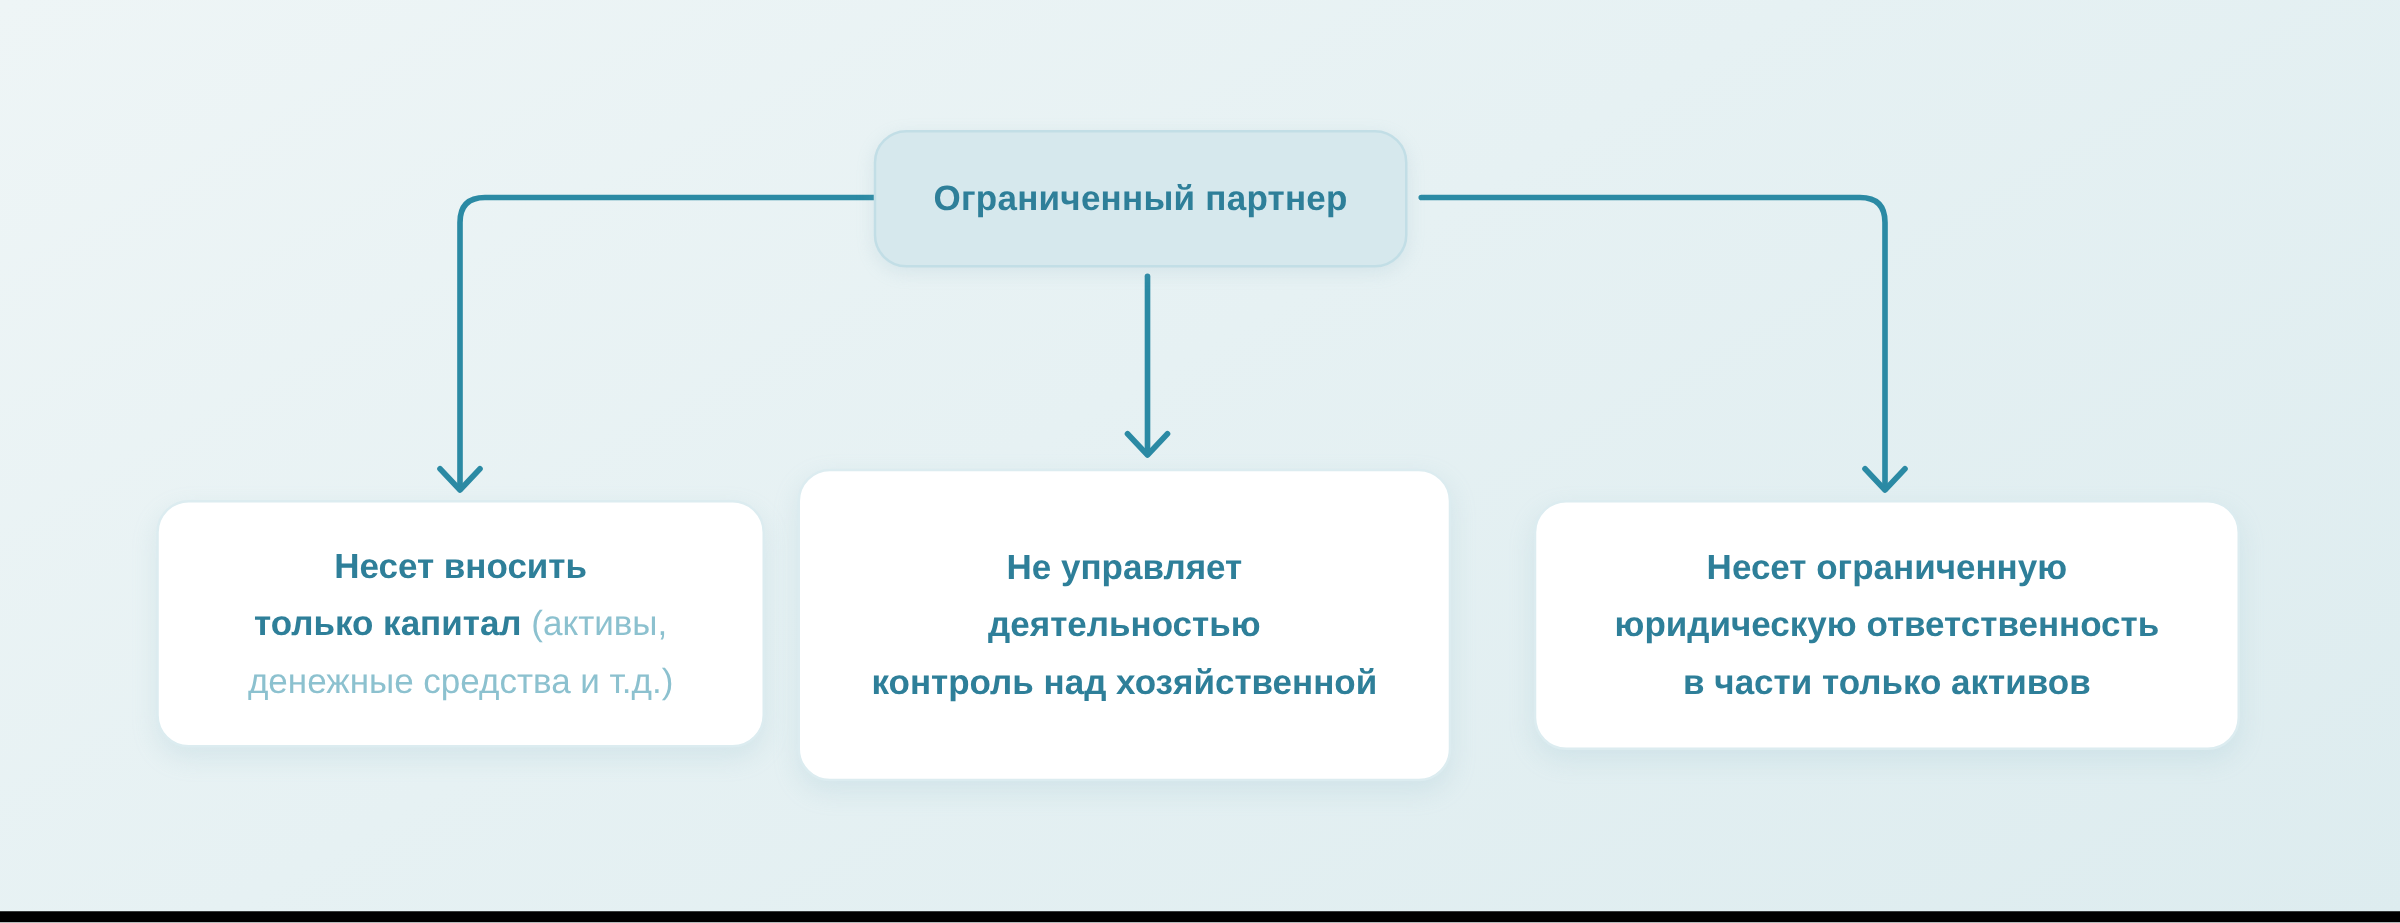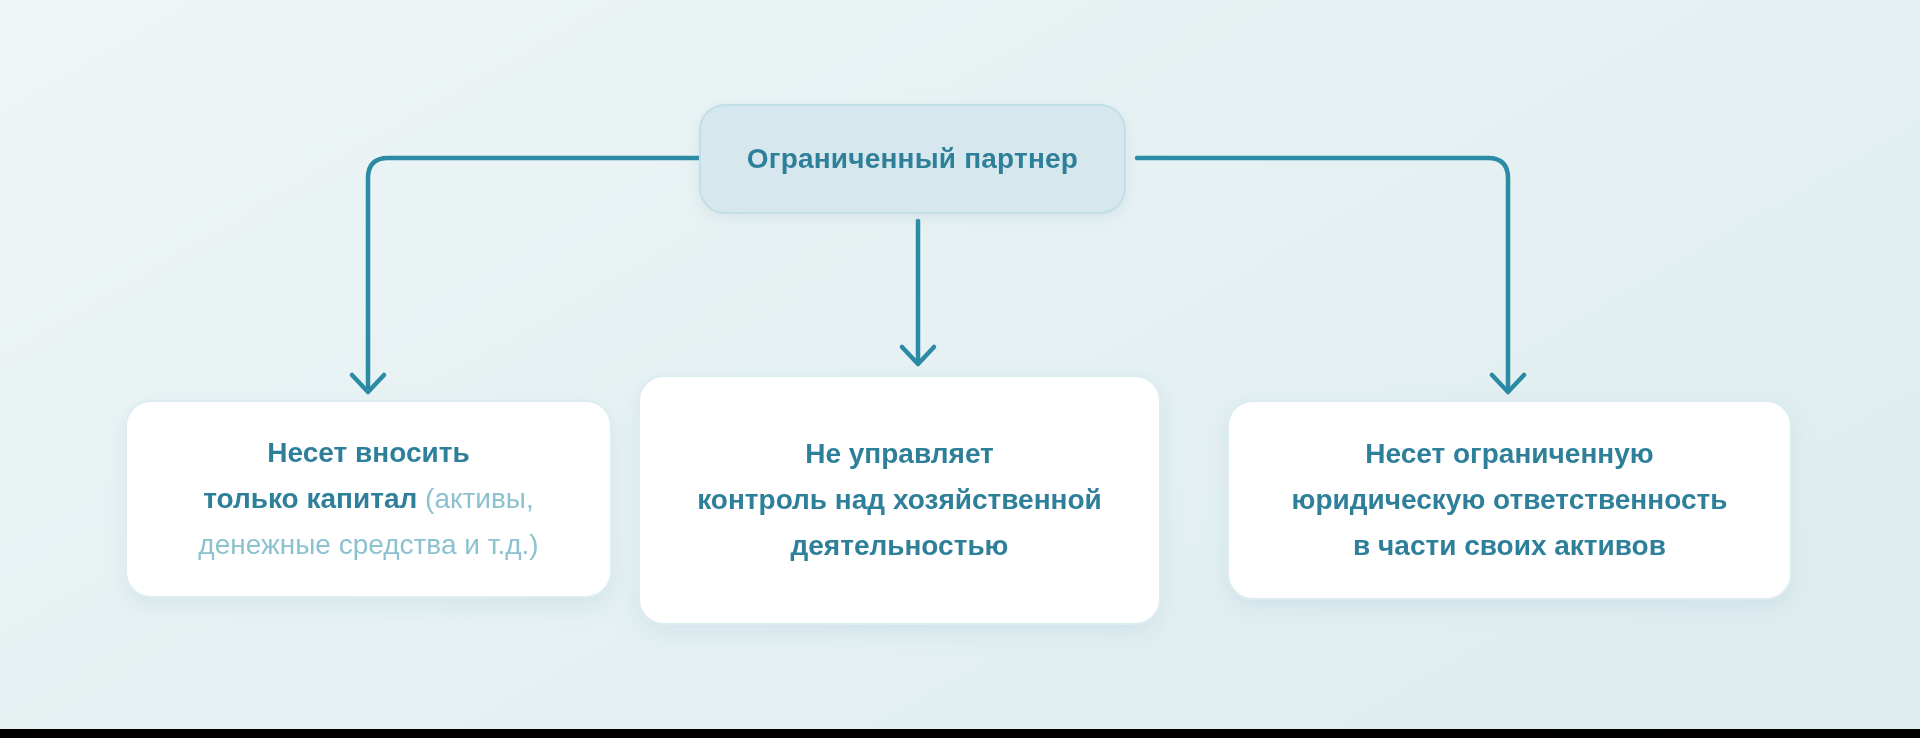--- a/index.html
+++ b/index.html
@@ -102,34 +102,34 @@
     <div class="line">
       <span class="t-secondary">денежные средства и т.д.)</span>
     </div>
   </div>
 
   <div class="node node-child node-control">
     <div class="line">
       <span class="t-primary">Не управляет</span>
     </div>
     <div class="line">
-      <span class="t-primary">контроль над хозяйственной</span>
+      <span class="t-primary">деятельностью</span>
     </div>
     <div class="line">
-      <span class="t-primary">деятельностью</span>
+      <span class="t-primary">контроль над хозяйственной</span>
     </div>
   </div>
 
   <div class="node node-child node-liability">
     <div class="line">
       <span class="t-primary">Несет ограниченную</span>
     </div>
     <div class="line">
       <span class="t-primary">юридическую ответственность</span>
     </div>
     <div class="line">
-      <span class="t-primary">в части своих активов</span>
+      <span class="t-primary">в части только активов</span>
     </div>
   </div>
 
   <div class="bottom-bar"></div>
 
 </div>
 
 </body></html>

